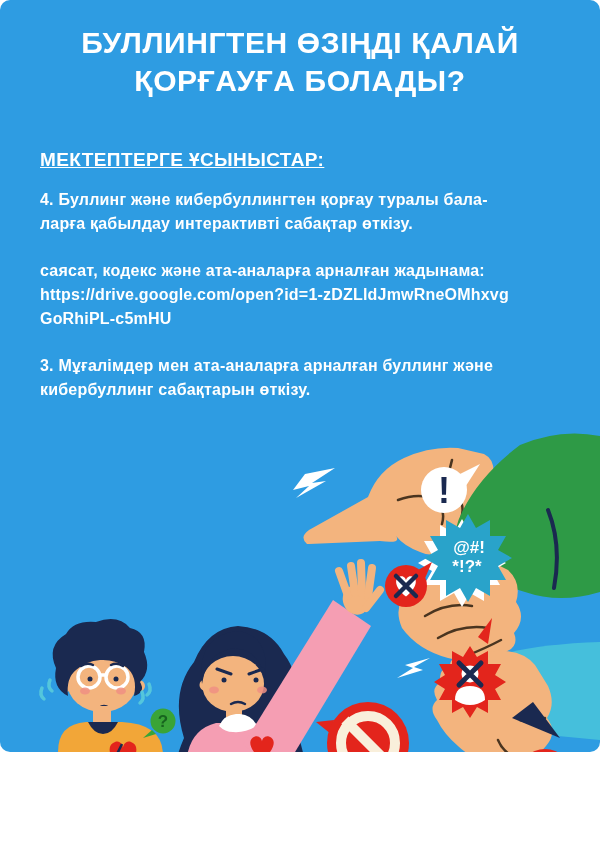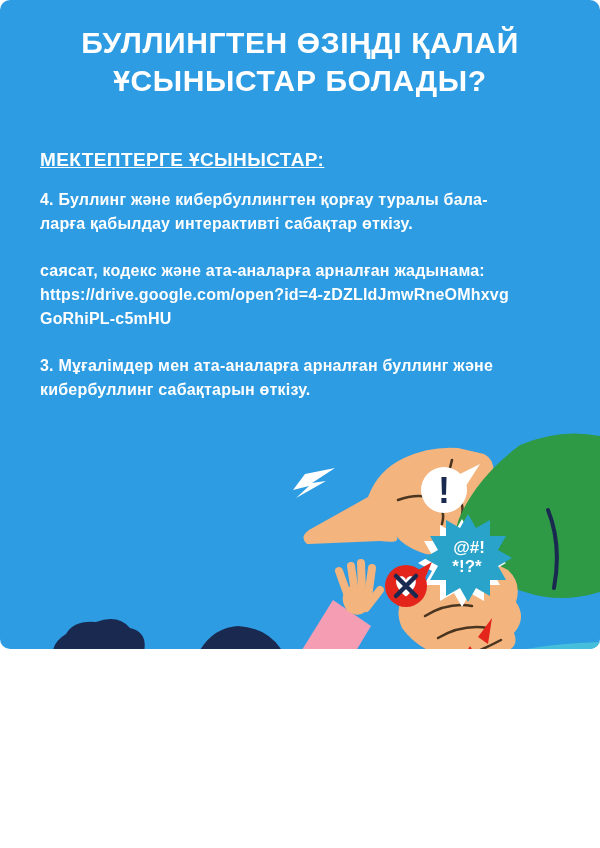--- a/index.html
+++ b/index.html
@@ -1,18 +1,18 @@
 <!DOCTYPE html>
 <html><head>
 <meta charset="utf-8">
 <style>
   html,body{margin:0;padding:0;background:#ffffff;}
   .poster{
     position:relative;
-    width:600px;height:649px;
+    width:600px;height:752px;
     background:#2E9CE2;
     border-radius:10px;
     overflow:hidden;
     font-family:"Liberation Sans", sans-serif;
     color:#ffffff;
   }
   .title{
     position:absolute;top:24px;left:0;width:600px;
     text-align:center;
     font-size:30px;line-height:38px;font-weight:bold;
@@ -31,33 +31,33 @@
   .illustration{position:absolute;left:0;top:420px;width:600px;height:428px;}
   svg text{font-family:"Liberation Sans", sans-serif;}
 </style>
 </head>
 <body>
 
 <div class="poster">
 
   <h1 class="title">
     <span>БУЛЛИНГТЕН ӨЗІҢДІ ҚАЛАЙ</span>
-    <span>ҰСЫНЫСТАР БОЛАДЫ?</span>
+    <span>ҚОРҒАУҒА БОЛАДЫ?</span>
   </h1>
 
   <h2 class="subtitle">МЕКТЕПТЕРГЕ ҰСЫНЫСТАР:</h2>
 
   <div class="recs">
     <p>
       <span class="line">4. Буллинг және кибербуллингтен қорғау туралы бала-</span>
       <span class="line">ларға қабылдау интерактивті сабақтар өткізу.</span>
     </p>
     <p>
       <span class="line">саясат, кодекс және ата-аналарға арналған жадынама:</span>
-      <span class="line">https://drive.google.com/open?id=4-zDZLldJmwRneOMhxvg</span>
+      <span class="line">https://drive.google.com/open?id=1-zDZLldJmwRneOMhxvg</span>
       <span class="line">GoRhiPL-c5mHU</span>
     </p>
     <p>
       <span class="line">3. Мұғалімдер мен ата-аналарға арналған буллинг және</span>
       <span class="line">кибербуллинг сабақтарын өткізу.</span>
     </p>
   </div>
 
   <svg class="illustration" viewBox="0 0 600 428" width="600" height="428" xmlns="http://www.w3.org/2000/svg">
 

